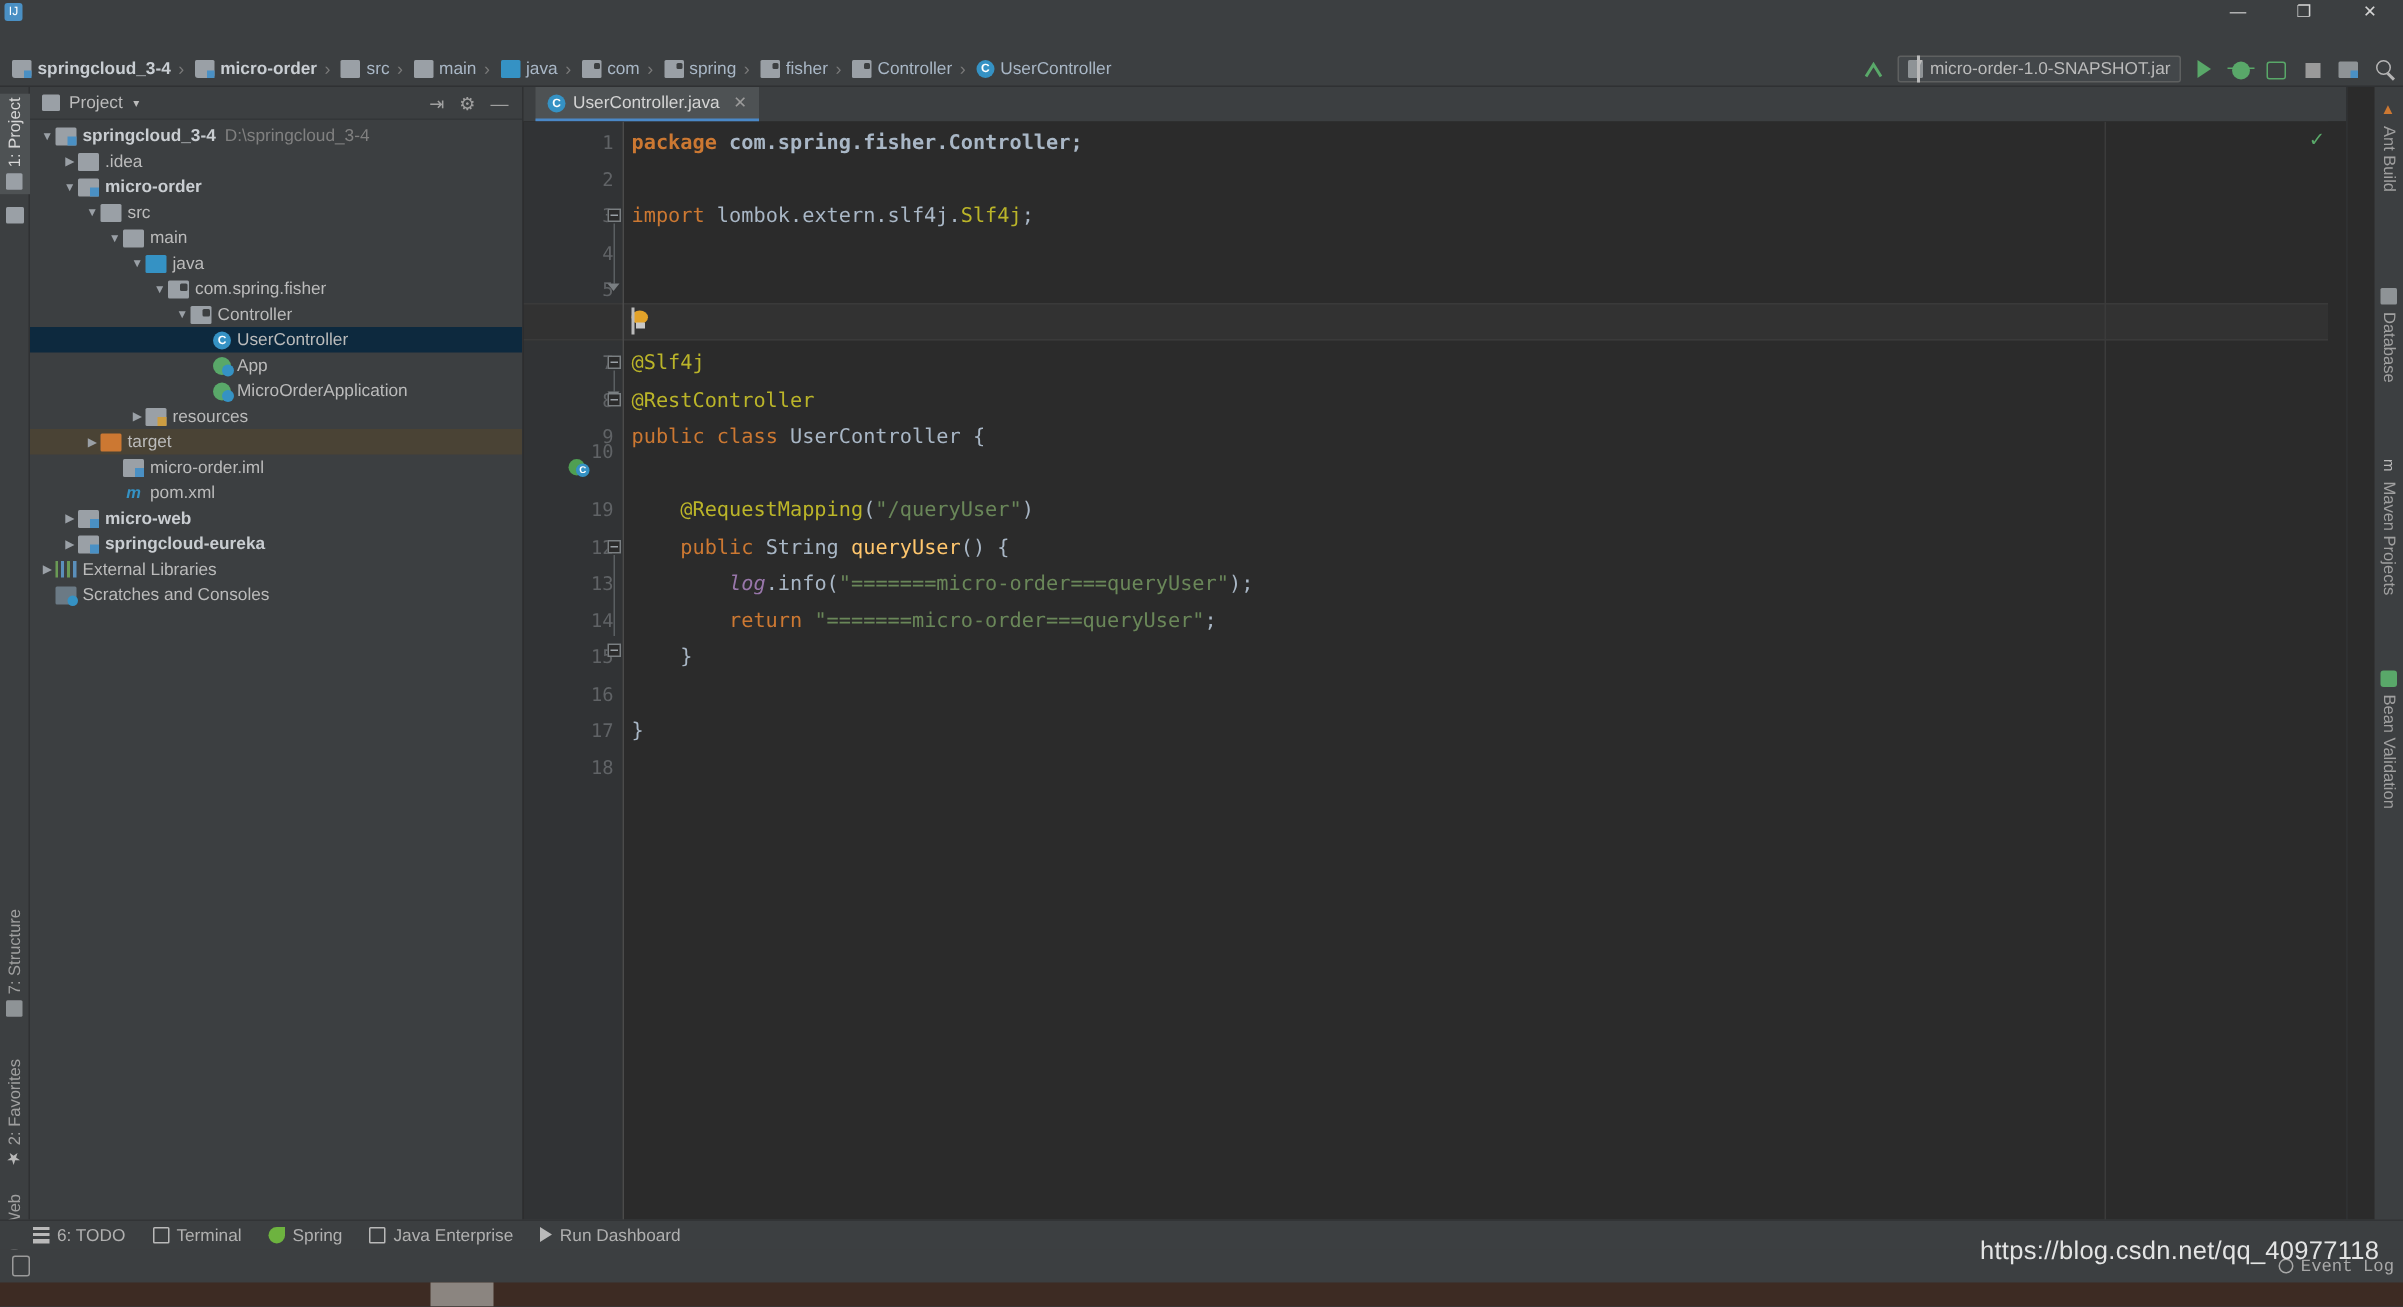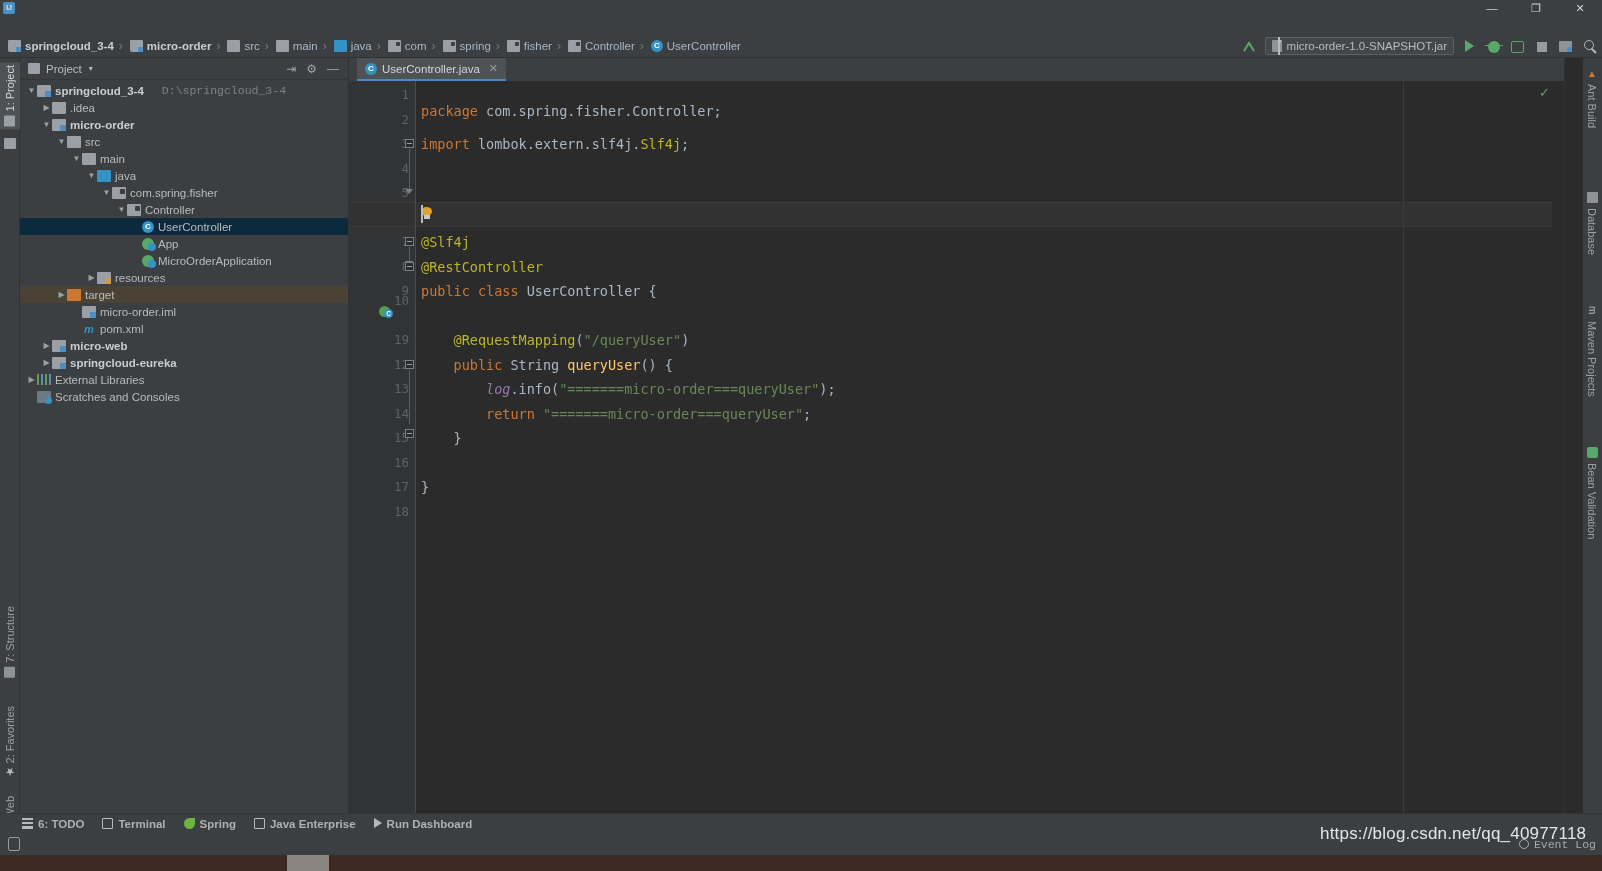--- a/index.html
+++ b/index.html
@@ -145,21 +145,21 @@
     height: 17px; display: flex; align-items: center; white-space: nowrap;
     padding-right: 4px;
   }
   .trow.sel { background: #0d293e; }
   .trow.sel2 { background: #4a4335; }
   .trow .arrow {
     width: 11px; flex: none; font-size: 8px; color: #9aa0a6; text-align: center;
   }
   .trow .tlabel { color: #bbbbbb; }
   .trow .tlabel.b { font-weight: bold; color: #c9cdd1; }
-  .trow .tsub { color: #808080; margin-left: 18px; font-family: Liberation Mono, monospace; }
+  .trow .tsub { color: #808080; margin-left: 6px; }
   .tico { width: 14px; height: 12px; margin-right: 4px; flex:none; position: relative; }
   .tico.module { background:#9aa0a6; border-radius:1px; }
   .tico.module:after{content:"";position:absolute;right:0;bottom:0;width:6px;height:6px;background:#4a90c4;}
   .tico.folder { background:#9aa0a6; border-radius:1px; }
   .tico.folderblue { background:#3592c4; border-radius:1px; }
   .tico.folderorange { background:#cc7832; border-radius:1px; }
   .tico.pkg { background:#9aa0a6; border-radius:1px; }
   .tico.pkg:after{content:"";position:absolute;right:1px;top:2px;width:5px;height:5px;background:#3c3f41;border-radius:1px;}
   .tico.res { background:#9aa0a6; border-radius:1px;}
   .tico.res:after{content:"";position:absolute;right:0;bottom:0;width:6px;height:6px;background:#cc9d42;}
@@ -283,21 +283,21 @@
   .rightbar-inner {
     position:absolute; left:0; top:0; width:18px; height:763px; background:#2b2b2b;
   }
 
   
   .bottomstrip {
     position: absolute; left: 0; top: 813px; width: 1602px; height: 20px;
     background: #3c3f41; display: flex; align-items: center; padding-left: 22px; gap: 18px;
     border-top: 1px solid #323436;
   }
-  .btab { display: flex; align-items: flex-start; font-size: 11.5px; color: #b0b0b0; white-space: nowrap; font-weight: bold; }
+  .btab { display: flex; align-items: flex-start; font-size: 11.5px; color: #b0b0b0; white-space: nowrap; }
   .btab .bico { width: 11px; height: 11px; margin-right: 5px; flex:none; }
 
   
   .statusbar {
     position: absolute; left: 0; top: 833px; width: 1602px; height: 22px;
     background: #3c3f41; display: flex; align-items: center; padding-left: 8px;
   }
   .statusbar .sico { width: 12px; height: 14px; border: 1.3px solid #9a9a9a; border-radius: 2px; }
   .statusright {
     position: absolute; right: 6px; top: 833px; height: 22px;
@@ -613,21 +613,21 @@
       <div class="indentguide" style="left:66px; top:0; height:740px;"></div>
 
       <div class="bulb" style="left:72px; top:126px;">
         <div class="top"></div>
           <div class="bot"></div>
       </div>
 
       <div class="caret" style="left:72px; top:124px;"></div>
 
       <div class="codelines" id="codelines">
-          <div class="cline" style="top: 18px; left: 6px;"><span class="kw">package </span><span class="plain">com.spring.fisher.Controller;</span></div>
+          <div class="cline" style="top: 2px; left: 6px; font-weight: bold;"><span class="kw">package </span><span class="plain">com.spring.fisher.Controller;</span></div>
           <div class="cline" style="top: 26.5px; left: 6px;"></div>
           <div class="cline" style="top: 51px; left: 6px;"><span class="kw">import </span><span class="plain">lombok.extern.slf4j.</span><span class="ann">Slf4j</span><span class="plain">;</span></div>
           <div class="cline" style="top: 124.5px; left: 6px;"></div>
           <div class="cline" style="top: 149px; left: 6px;"><span class="ann">@Slf4j</span></div>
           <div class="cline" style="top: 173.5px; left: 6px;"><span class="ann">@RestController</span></div>
           <div class="cline" style="top: 198px; left: 6px;"><span class="kw">public </span><span class="kw">class </span><span class="cls-name">UserController</span><span class="plain"> {</span></div>
           <div class="cline" style="top: 222.5px; left: 6px;"></div>
           <div class="cline" style="top: 247px; left: 6px;"><span class="ann">    @RequestMapping</span><span class="plain">(</span><span class="str">"/queryUser"</span><span class="plain">)</span></div>
           <div class="cline" style="top: 271.5px; left: 6px;"><span class="plain">    </span><span class="kw">public </span><span class="cls-name">String </span><span class="meth">queryUser</span><span class="plain">() {</span></div>
           <div class="cline" style="top: 296px; left: 6px;"><span class="plain">        </span><span class="fld">log</span><span class="plain">.info(</span><span class="str">"=======micro-order===queryUser"</span><span class="plain">);</span></div>

